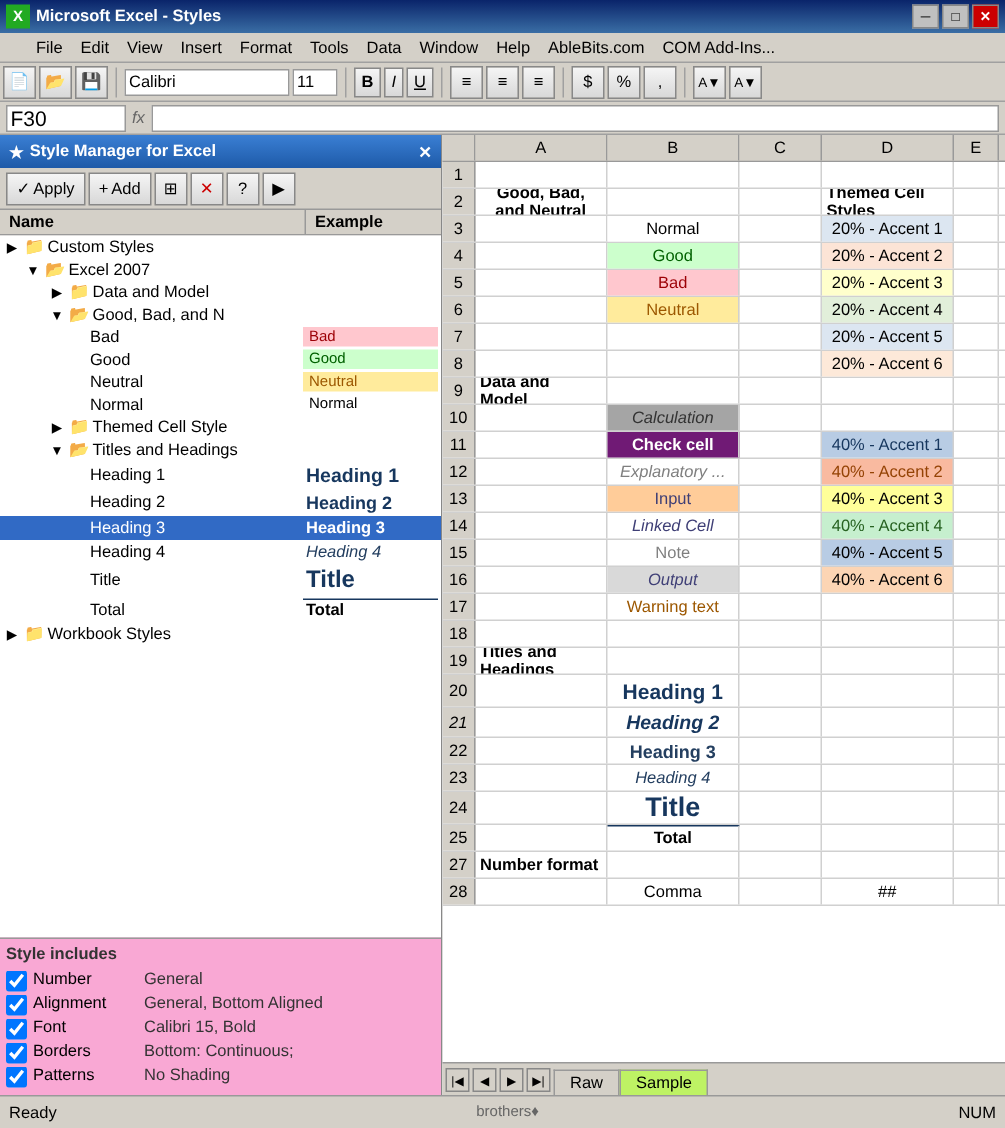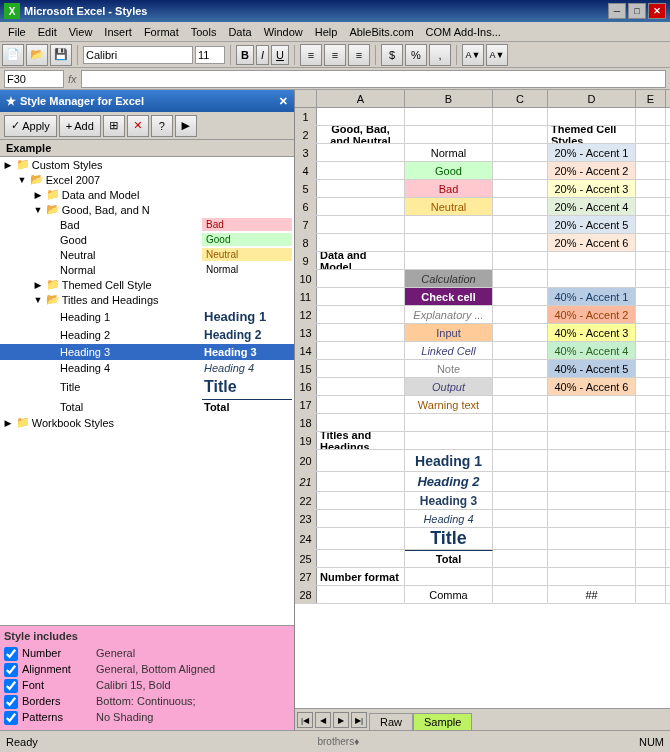--- a/index.html
+++ b/index.html
@@ -4,30 +4,30 @@
   <style>
     * { margin: 0; padding: 0; box-sizing: border-box; }
     body { font-family: 'Segoe UI', Tahoma, sans-serif; font-size: 11px; background: #d4d0c8; width: 670px; height: 752px; overflow: hidden; }
 
     
     .title-bar { background: linear-gradient(to bottom, #0a246a, #3a6ea5); color: white; height: 22px; display: flex; align-items: center; padding: 0 4px; font-size: 11px; font-weight: bold; }
     .title-bar-buttons { display: flex; gap: 2px; }
     .tb-btn { width: 18px; height: 16px; background: #c0c0c0; border: 1px solid #888; font-size: 9px; display: flex; align-items: center; justify-content: center; cursor: pointer; color: #000; }
 
     
-    .menu-bar { background: #d4d0c8; height: 20px; display: flex; align-items: center; padding: 0 2px; border-bottom: 1px solid #a0a0a0; font-size: 11px; }
+    .menu-bar { background: #d4d0c8; height: 20px; display: flex; align-items: center; padding: 0 18px; border-bottom: 1px solid #a0a0a0; font-size: 11px; }
     .menu-item { padding: 2px 6px; cursor: pointer; }
 
     
     .toolbar { background: #d4d0c8; height: 26px; display: flex; align-items: center; padding: 2px; border-bottom: 1px solid #a0a0a0; gap: 2px; }
     .tb-separator { width: 1px; height: 20px; background: #a0a0a0; margin: 0 3px; }
 
     
     .formula-bar { background: #d4d0c8; height: 22px; display: flex; align-items: center; padding: 2px 4px; border-bottom: 1px solid #a0a0a0; gap: 4px; }
-    .cell-ref { width: 60px; height: 18px; border: 1px solid #999; font-size: 11px; padding: 0 2px; background: white; }
+    .cell-ref { width: 80px; height: 18px; border: 1px solid #999; font-size: 14px; padding: 0 2px; background: white; }
     .formula-input { flex: 1; height: 18px; border: 1px solid #999; font-size: 11px; padding: 0 2px; background: white; }
 
     
     .main-content { display: flex; height: calc(752px - 22px - 20px - 26px - 22px - 22px); }
 
     
     .style-panel { width: 295px; background: #f0f0f0; border-right: 1px solid #888; display: flex; flex-direction: column; }
     .style-panel-header { background: linear-gradient(to bottom, #3a7fd4, #1e5aa8); color: white; height: 22px; display: flex; align-items: center; padding: 0 6px; font-size: 11px; font-weight: bold; }
     .style-panel-toolbar { background: #d4d0c8; height: 28px; display: flex; align-items: center; padding: 2px 4px; gap: 2px; border-bottom: 1px solid #999; }
     .sp-btn { height: 22px; padding: 0 6px; background: linear-gradient(to bottom, #f5f5f5, #d8d8d8); border: 1px solid #888; font-size: 11px; cursor: pointer; display: flex; align-items: center; gap: 2px; }
@@ -197,20 +197,21 @@
         <span>+</span>
         <span>Add</span>
       </button>
       <div class="sp-icon-btn">⊞</div>
       <div class="sp-icon-btn" style="color:#c00;">✕</div>
       <div class="sp-icon-btn">?</div>
       <div class="sp-icon-btn">▶</div>
     </div>
 
     <div class="style-list-header">
+      <span class="slh-name">Name</span>
       <span class="slh-example">Example</span>
     </div>
 
     <div class="style-tree">
 
       <div class="tree-item">
         <span class="tree-expand">▶</span>
         <span style="color:#f0a000;margin:0 2px;">📁</span>
         <span class="tree-label">Custom Styles</span>
       </div>

